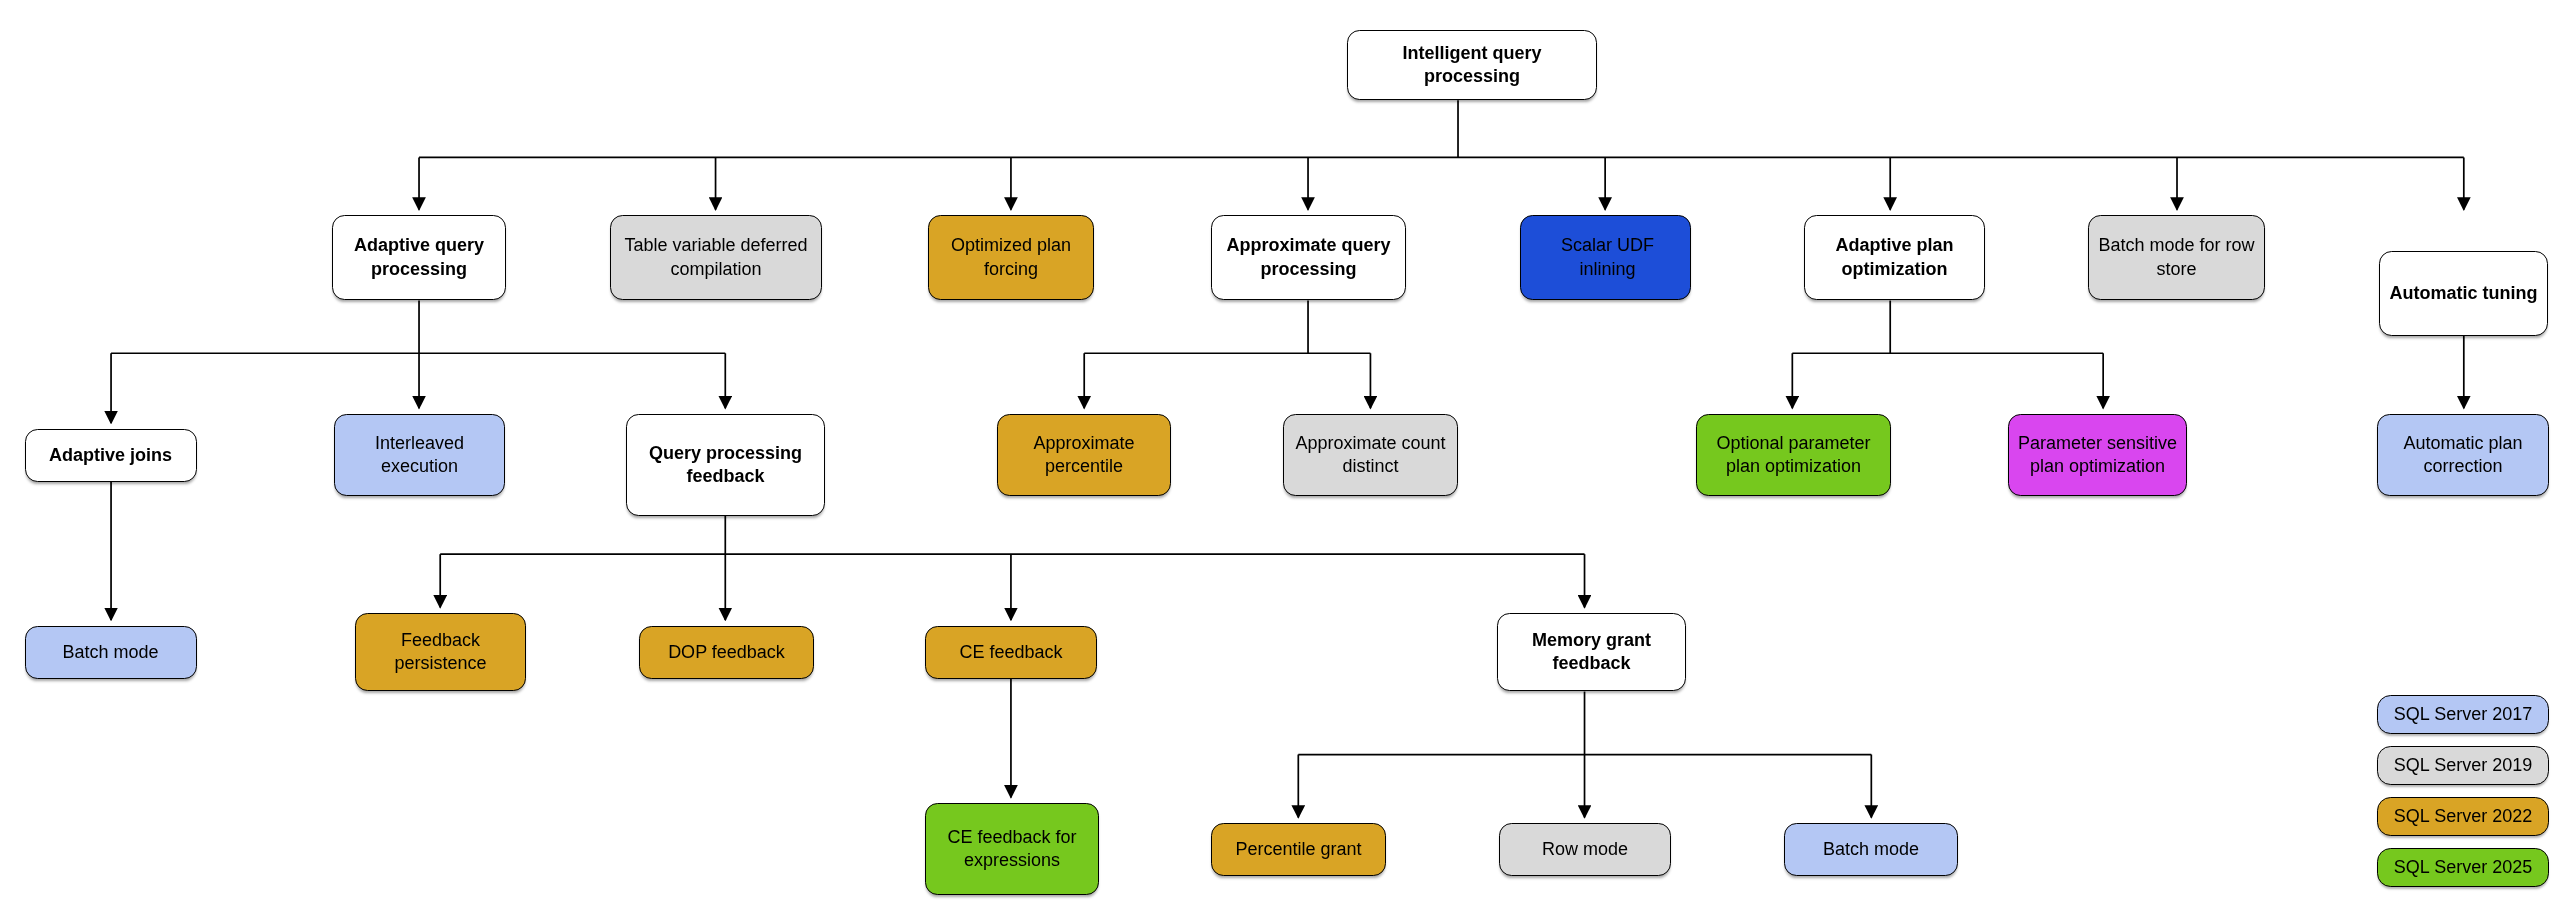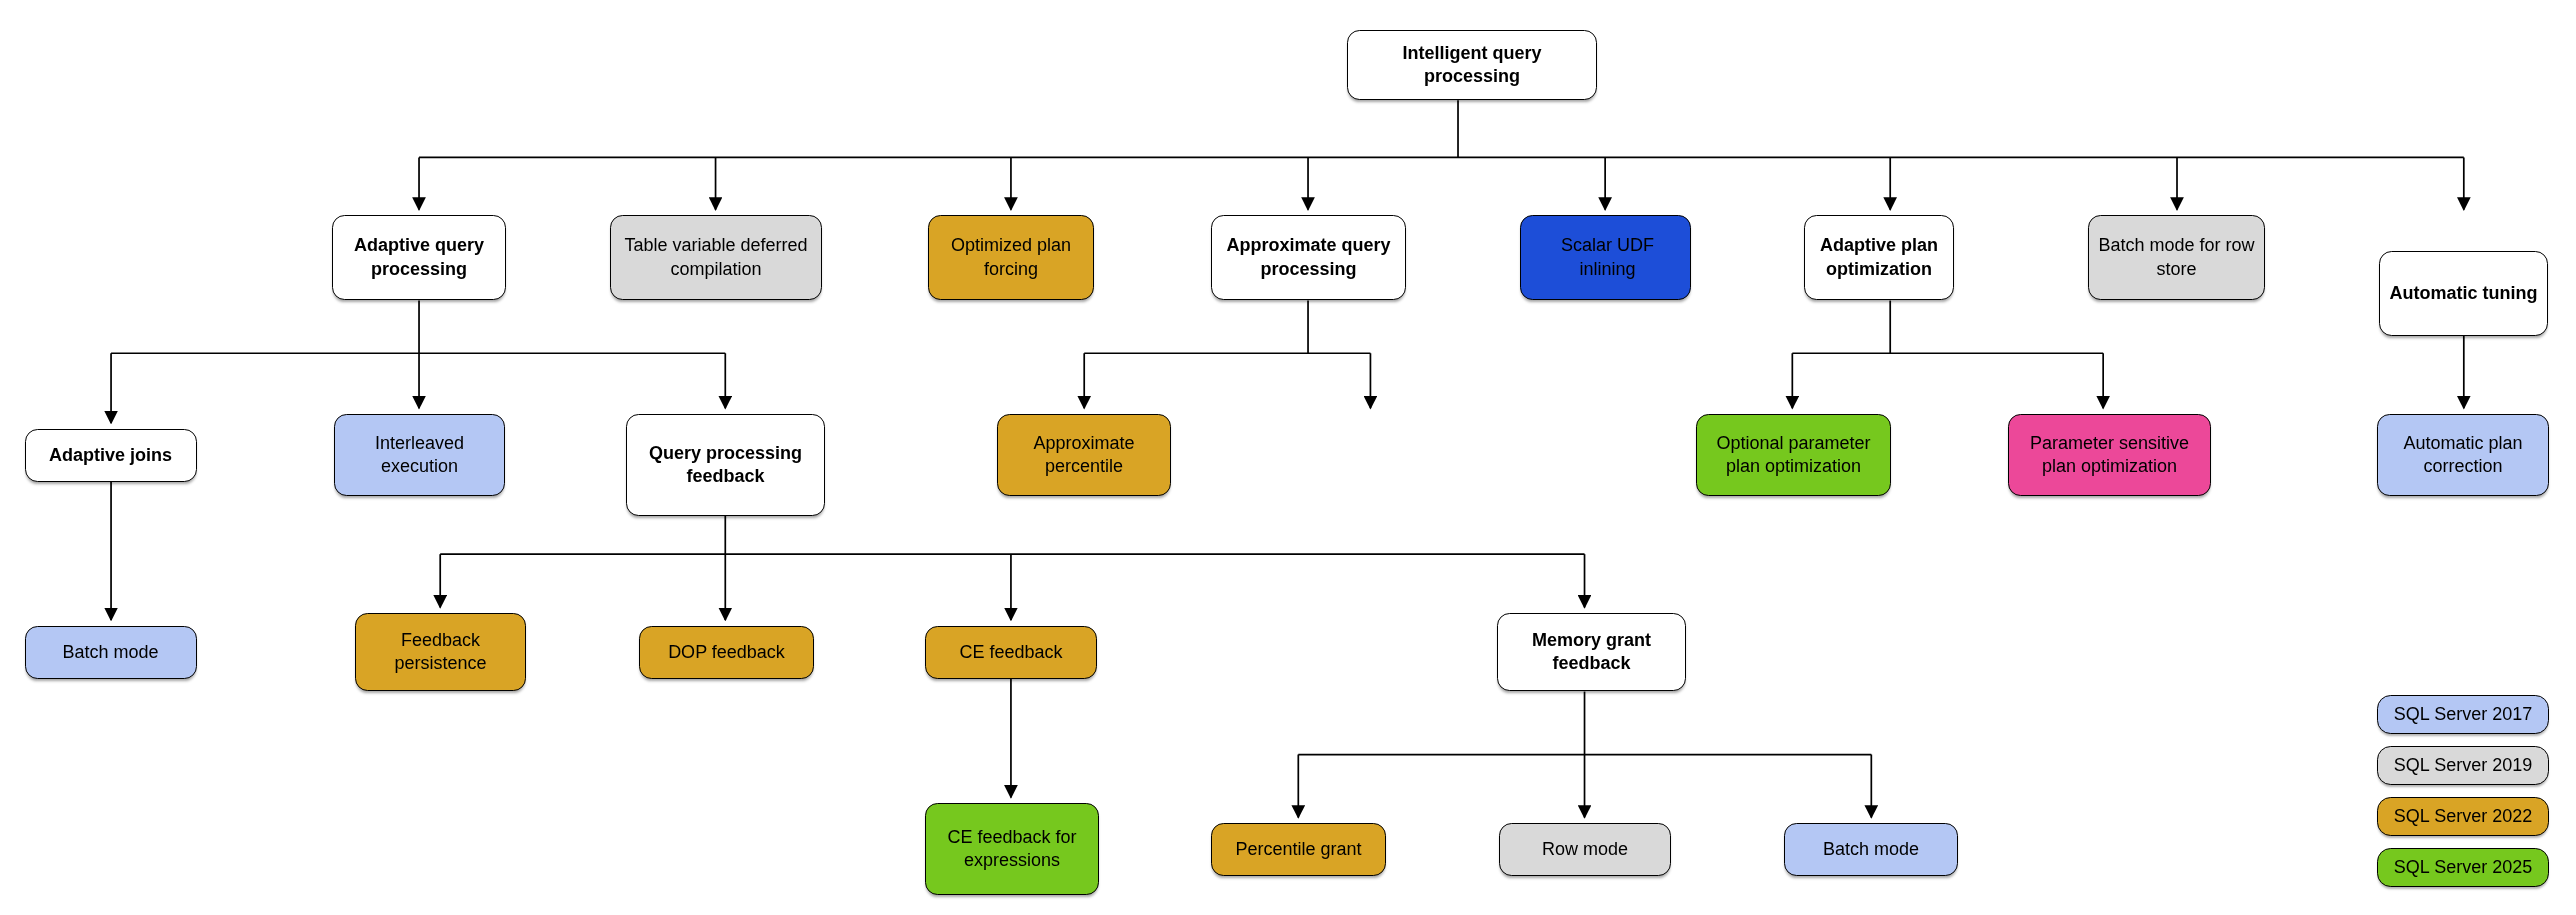--- a/index.html
+++ b/index.html
@@ -120,38 +120,39 @@
   <div class="node parent" style="left: 332px; top: 215px; width: 174px; height: 85px; background-color: rgb(255, 255, 255);">Adaptive query processing</div>
 
   <div class="node" style="left: 610px; top: 215px; width: 212px; height: 85px; background-color: rgb(217, 217, 217);">Table variable deferred compilation</div>
 
   <div class="node" style="left: 928px; top: 215px; width: 166px; height: 85px; background-color: rgb(217, 164, 37);">Optimized plan forcing</div>
 
   <div class="node parent" style="left: 1211px; top: 215px; width: 195px; height: 85px; background-color: rgb(255, 255, 255);">Approximate query processing</div>
 
   <div class="node" style="left: 1520px; top: 215px; width: 171px; height: 85px; background-color: #1d4ed8; padding-left: 12px;">Scalar UDF inlining</div>
 
-  <div class="node parent" style="left: 1804px; top: 215px; width: 150px; height: 85px; background-color: rgb(255, 255, 255);">Adaptive plan optimization</div>
+  <div class="node parent" style="left: 1804px; top: 215px; width: 181px; height: 85px; background-color: rgb(255, 255, 255);">Adaptive plan optimization</div>
 
   <div class="node" style="left: 2088px; top: 215px; width: 177px; height: 85px; background-color: rgb(217, 217, 217);">Batch mode for row store</div>
 
   <div class="node parent" style="left: 2379px; top: 215px; width: 169px; height: 85px; background-color: rgb(255, 255, 255); margin-top: 36px;">Automatic tuning</div>
 
   <div class="node parent" style="left: 24.6px; top: 429px; width: 172px; height: 53px; background-color: rgb(255, 255, 255); text-align: center;">Adaptive joins</div>
 
   <div class="node" style="left: 334px; top: 414px; width: 171px; height: 82px; background-color: rgb(180, 199, 244);">Interleaved execution</div>
 
   <div class="node parent" style="left: 626px; top: 414px; width: 199px; height: 102px; background-color: rgb(255, 255, 255);">Query processing feedback</div>
 
   <div class="node" style="left: 997px; top: 414px; width: 174px; height: 82px; background-color: rgb(217, 164, 37);">Approximate percentile</div>
 
+  <div class="node" style="left: 1283px; top: 414px; width: 175px; height: 82px; background-color: rgb(217, 217, 217);">Approximate count distinct</div>
 
   <div class="node" style="left: 1696px; top: 414px; width: 195px; height: 82px; background-color: rgb(118, 200, 30);">Optional parameter plan optimization</div>
 
-  <div class="node" style="left: 2008px; top: 414px; width: 203px; height: 82px; background-color: #ec4899;">Parameter sensitive plan optimization</div>
+  <div class="node" style="left: 2008px; top: 414px; width: 179px; height: 82px; background-color: #d946ef;">Parameter sensitive plan optimization</div>
 
   <div class="node" style="left: 2377px; top: 414px; width: 172px; height: 82px; background-color: rgb(180, 199, 244);">Automatic plan correction</div>
 
   <div class="node" style="left: 24.6px; top: 626px; width: 172px; height: 53px; background-color: rgb(180, 199, 244);">Batch mode</div>
 
   <div class="node" style="left: 355px; top: 613px; width: 171px; height: 78px; background-color: rgb(217, 164, 37);">Feedback persistence</div>
 
   <div class="node" style="left: 639px; top: 626px; width: 175px; height: 53px; background-color: rgb(217, 164, 37);">DOP feedback</div>
 
   <div class="node" style="left: 925px; top: 626px; width: 172px; height: 53px; background-color: rgb(217, 164, 37);">CE feedback</div>

